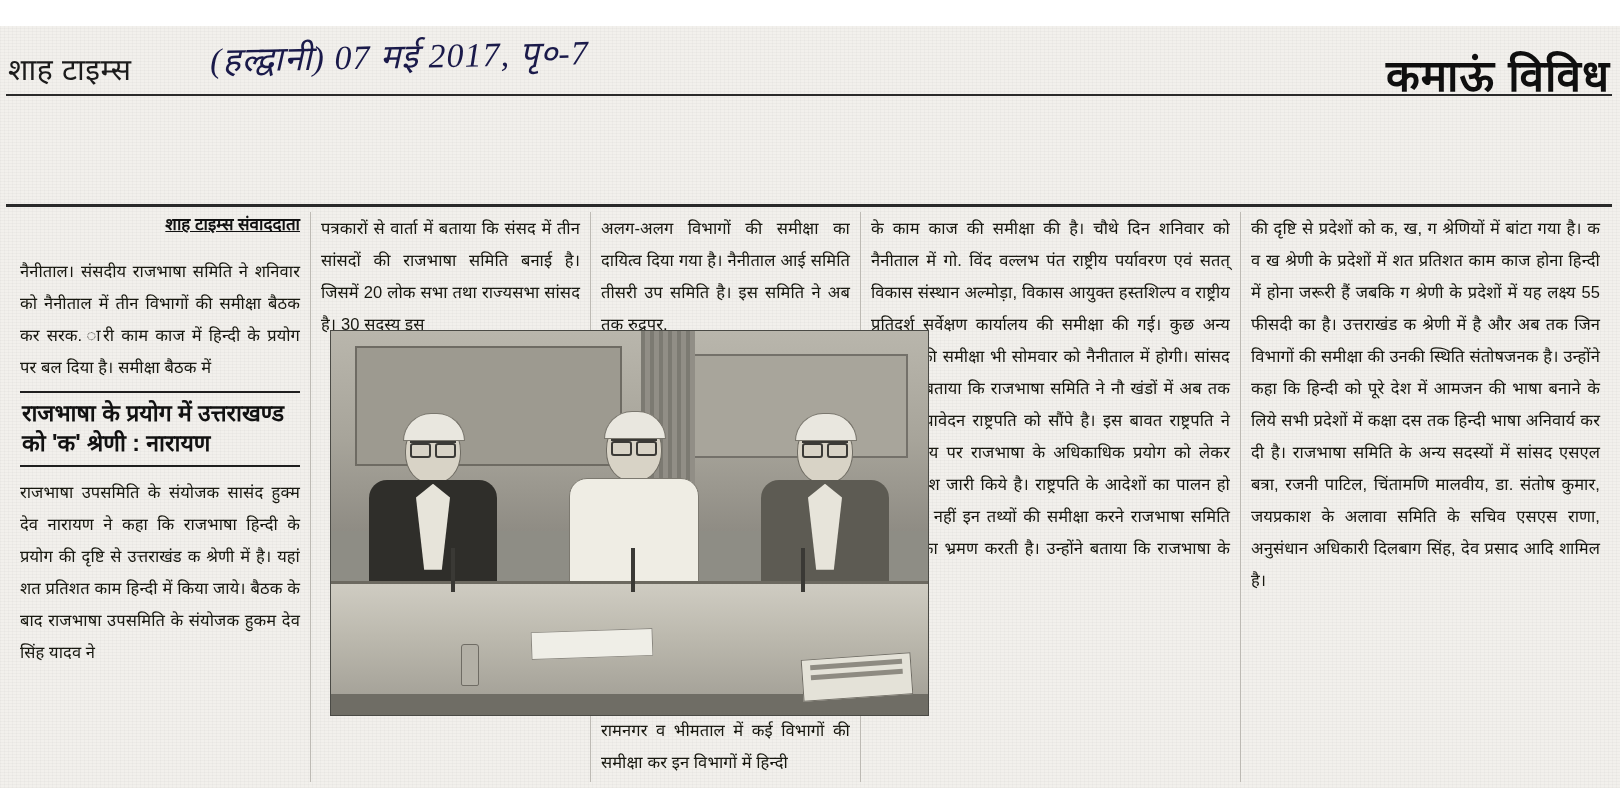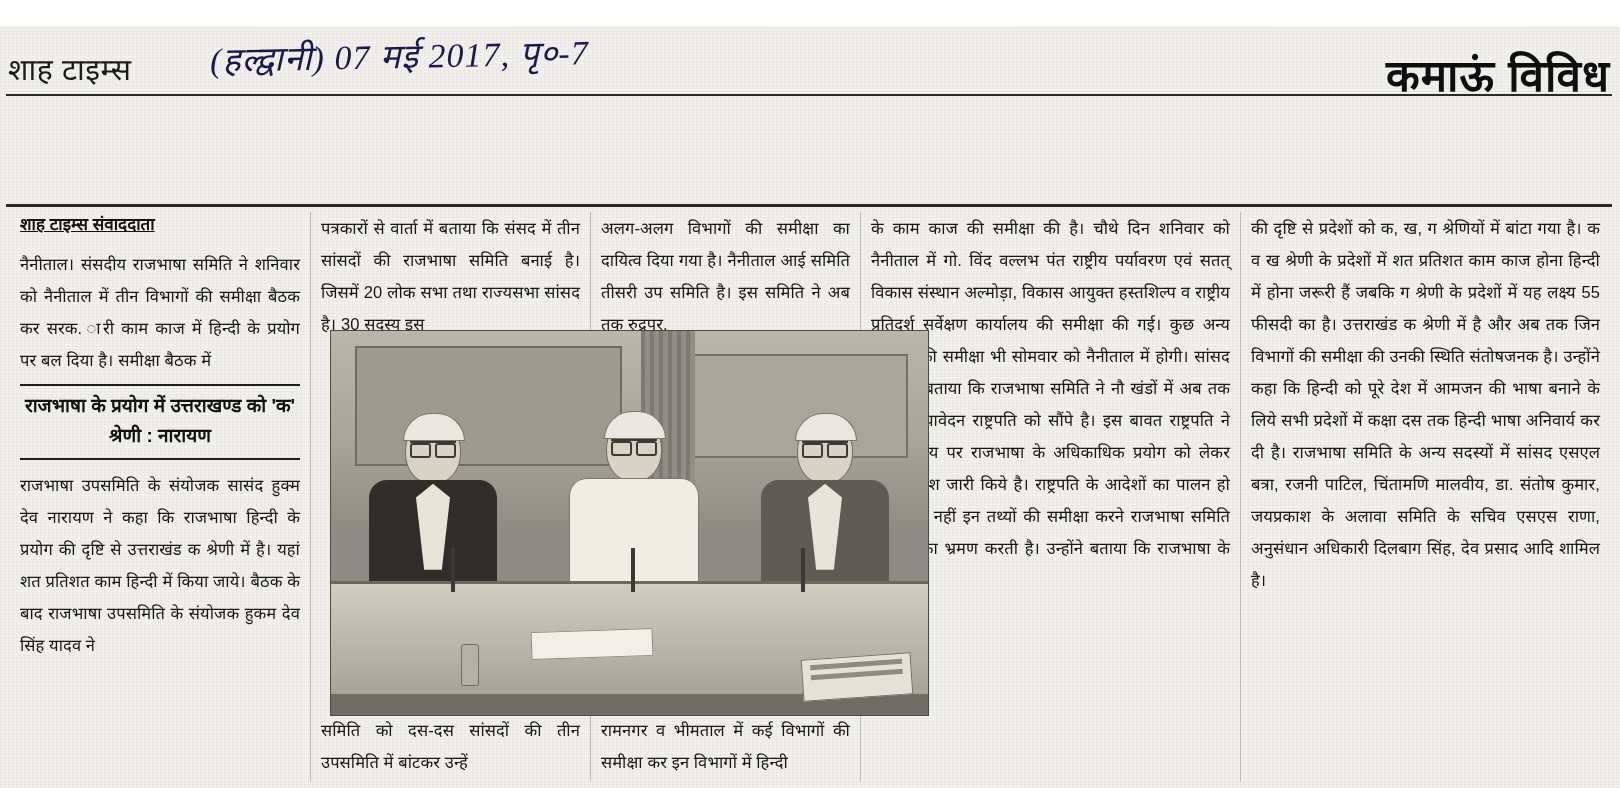--- a/index.html
+++ b/index.html
@@ -100,24 +100,24 @@
   .col1 { width: 300px; }
   .col2 { width: 280px; }
   .col3 { width: 270px; }
   .col4 { width: 380px; }
   .col5 { width: 370px; }
 
   .byline {
     font-family: "Liberation Sans", sans-serif;
     font-weight: bold;
     font-size: 17px;
-    text-align: left;
+    text-align: right;
     text-decoration: underline;
     color: #111;
-    margin-bottom: 13px;
+    margin-bottom: 20px;
   }
   .body-text {
     font-family: "Liberation Sans", sans-serif;
     font-size: 16.5px;
     line-height: 32px;
     text-align: justify;
     color: #17170f;
     letter-spacing: 0.1px;
   }
   .body-text.just {
@@ -126,24 +126,24 @@
   }
   .subhead-box {
     border-top: 2px solid #1f1f1f;
     border-bottom: 2px solid #1f1f1f;
     padding: 5px 2px 7px 2px;
     margin: 8px 0 9px 0;
   }
   .subhead {
     font-family: "Liberation Sans", sans-serif;
     font-weight: bold;
-    font-size: 19px;
+    font-size: 23px;
     line-height: 30px;
     color: #111;
-    text-align: center;
+    text-align: left;
   }
 
   
   .photo-wrap {
     position: absolute;
     left: 330px;
     top: 540px;
   }
   .photo {
     width: 597px;
@@ -288,21 +288,20 @@
       <div class="byline">शाह टाइम्स संवाददाता</div>
       <div class="body-text just">नैनीताल। संसदीय राजभाषा समिति ने शनिवार को नैनीताल में तीन विभागों की समीक्षा बैठक कर सरक. ारी काम काज में हिन्दी के प्रयोग पर बल दिया है। समीक्षा बैठक में</div>
       <div class="subhead-box">
         <div class="subhead">राजभाषा के प्रयोग में उत्तराखण्ड को 'क' श्रेणी : नारायण</div>
       </div>
       <div class="body-text just">राजभाषा उपसमिति के संयोजक सासंद हुक्म देव नारायण ने कहा कि राजभाषा हिन्दी के प्रयोग की दृष्टि से उत्तराखंड क श्रेणी में है। यहां शत प्रतिशत काम हिन्दी में किया जाये। बैठक के बाद राजभाषा उपसमिति के संयोजक हुकम देव सिंह यादव ने</div>
     </div>
 
     <div class="col col2">
       <div class="body-text just top-part">पत्रकारों से वार्ता में बताया कि संसद में तीन सांसदों की राजभाषा समिति बनाई है। जिसमें 20 लोक सभा तथा राज्यसभा सांसद है। 30 सदस्य इस</div>
-      <div class="body-text just after-photo">समिति को दस-दस सांसदों की तीन उपसमिति में बांटकर उन्हें</div>
     </div>
 
     <div class="col col3">
       <div class="body-text just after-photo">रामनगर व भीमताल में कई विभागों की समीक्षा कर इन विभागों में हिन्दी</div>
       <div class="body-text just top-part">अलग-अलग विभागों की समीक्षा का दायित्व दिया गया है। नैनीताल आई समिति तीसरी उप समिति है। इस समिति ने अब तक रुद्रपुर,</div>
     </div>
 
     <div class="col col4">
       <div class="body-text just">के काम काज की समीक्षा की है। चौथे दिन शनिवार को नैनीताल में गो. विंद वल्लभ पंत राष्ट्रीय पर्यावरण एवं सतत् विकास संस्थान अल्मोड़ा, विकास आयुक्त हस्तशिल्प व राष्ट्रीय प्रतिदर्श सर्वेक्षण कार्यालय की समीक्षा की गई। कुछ अन्य विभागों की समीक्षा भी सोमवार को नैनीताल में होगी। सांसद यादव ने बताया कि राजभाषा समिति ने नौ खंडों में अब तक अपने प्रत्यावेदन राष्ट्रपति को सौंपे है। इस बावत राष्ट्रपति ने समय-समय पर राजभाषा के अधिकाधिक प्रयोग को लेकर दिशा निर्देश जारी किये है। राष्ट्रपति के आदेशों का पालन हो रहा है या नहीं इन तथ्यों की समीक्षा करने राजभाषा समिति पूरे देश का भ्रमण करती है। उन्होंने बताया कि राजभाषा के प्रयोग</div>
     </div>

